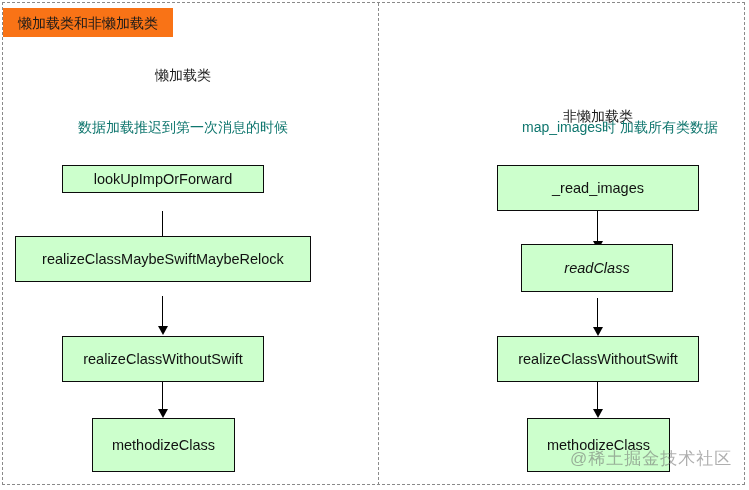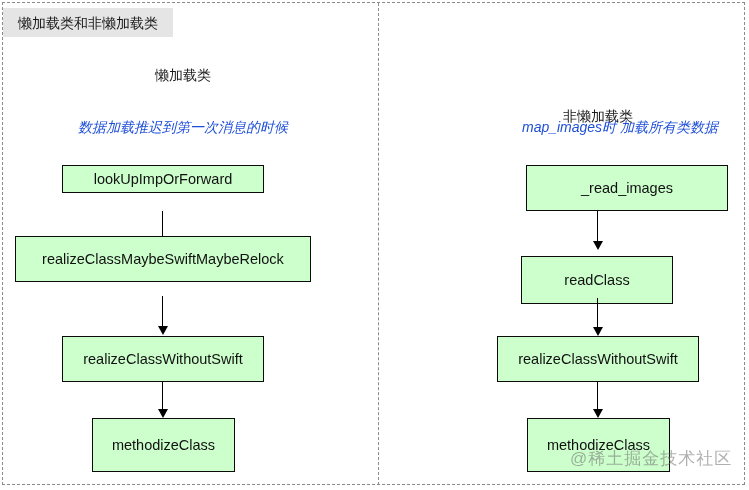--- a/index.html
+++ b/index.html
@@ -36,45 +36,44 @@
     height: 482px;
     border-left: 1px dashed #8a8a8a;
   }
   
   #title-badge {
     position: absolute;
     left: 3px;
     top: 8px;
     width: 170px;
     height: 29px;
-    background: #e5e5e5;
+    background: #f97316;
     display: flex;
     align-items: center;
     justify-content: center;
     color: #1a1a1a;
     font-size: 14px;
     line-height: 1;
     letter-spacing: 0px;
     white-space: nowrap;
   }
   
   .col-heading {
     position: absolute;
     text-align: center;
     color: #1a1a1a;
     font-size: 14px;
     white-space: nowrap;
   }
   .col-subheading {
     position: absolute;
     text-align: center;
-    color: #1d4ed8;
+    color: #0f766e;
     font-size: 14px;
     white-space: nowrap;
-    font-style: italic;
   }
   
   .node {
     position: absolute;
     background: #ccffcc;
     border: 1.5px solid #0b0b0b;
     box-sizing: border-box;
     display: flex;
     align-items: center;
     justify-content: center;
@@ -144,28 +143,28 @@
   <div class="arrow" style="left:162px; top:382px; height:28px;"></div>
   <div class="arrow-head" style="left:158px; top:409px;"></div>
 
   <div class="node" style="left:92px; top:418px; width:143px; height:54px;">
     <span>methodizeClass</span>
   </div>
 
   <div class="col-heading" style="left:508px; top:67px; width:180px;margin-top:41px;">非懒加载类</div>
   <div class="col-subheading" style="left:480px; top:119px; width:280px;">map_images时 加载所有类数据</div>
 
-  <div class="node" style="left:526px; top:165px; width:202px; height:46px;">
+  <div class="node" style="left:497px; top:165px; width:202px; height:46px;">
     <span>_read_images</span>
   </div>
 
   <div class="arrow" style="left:597px; top:211px; height:31px;"></div>
   <div class="arrow-head" style="left:593px; top:241px;"></div>
 
-  <div class="node" style="left:521px; top:256px; width:152px; height:48px;">
+  <div class="node" style="left:521px; top:244px; width:152px; height:48px;font-style:italic;">
     <span>readClass</span>
   </div>
 
   <div class="arrow" style="left:597px; top:298px; height:30px;"></div>
   <div class="arrow-head" style="left:593px; top:327px;"></div>
 
   <div class="node" style="left:497px; top:336px; width:202px; height:46px;">
     <span>realizeClassWithoutSwift</span>
   </div>
 

